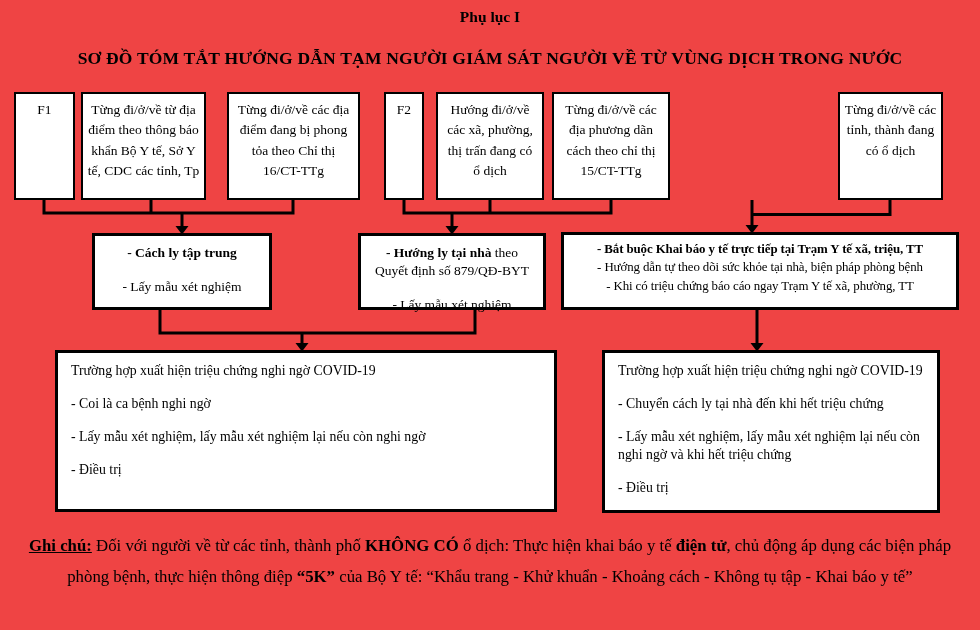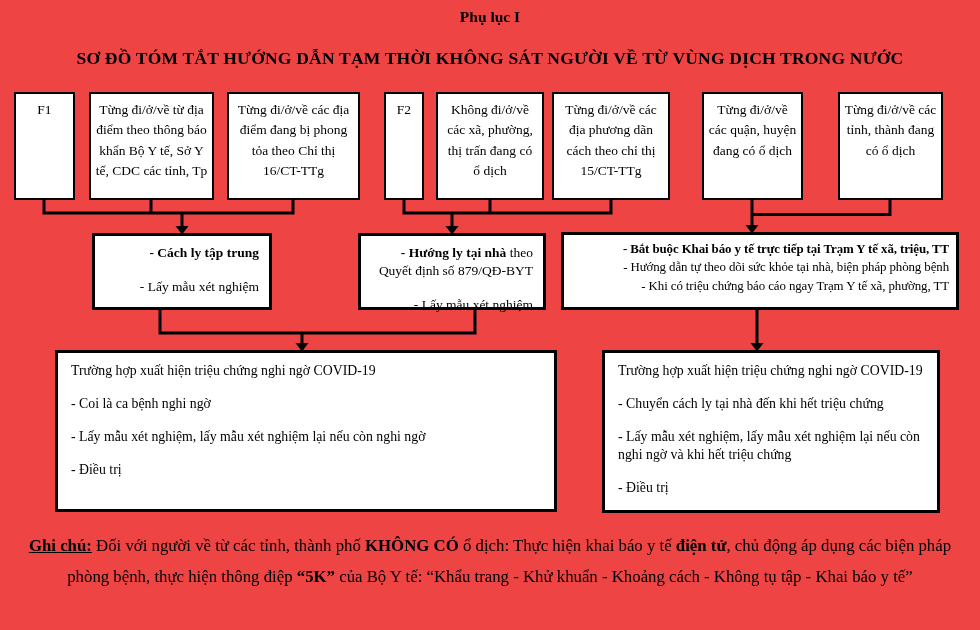--- a/index.html
+++ b/index.html
@@ -14,30 +14,30 @@
 
   svg.connectors { position:absolute; left:0; top:0; }
 
   .box { position:absolute; box-sizing:border-box; border:2.5px solid #000;
          background:#fff; }
 
   
   .topbox { top:92px; height:108px; padding:6px 3px; text-align:center;
             font-size:13.5px; line-height:1.5; }
   .b-f1 { left:14px;  width:61px;  }
-  .b-2  { left:89px;  width:125px; }
+  .b-2  { left:81px;  width:125px; }
   .b-3  { left:227px; width:133px; }
   .b-f2 { left:384px; width:40px;  padding:6px 1px; }
   .b-5  { left:436px; width:108px; padding:6px 8px; }
   .b-6  { left:552px; width:118px; }
   .b-7  { left:702px; width:101px; }
   .b-8  { left:838px; width:105px; }
 
   
-  .midbox { top:233px; height:77px; border-width:3px; text-align:right;
+  .midbox { top:233px; height:77px; border-width:3px; text-align:center;
             font-size:13.5px; line-height:1.35; padding:8px 10px; }
   .m-a { left:92px;  width:180px; }
   .m-b { left:358px; width:188px; }
   .m-c { top:232px; left:561px; width:398px; height:78px;
          font-size:12.9px; line-height:1.42; padding:5px 7px;
          letter-spacing:-0.1px; }
   .midbox p, .m-c p { margin:0; }
   .midbox p.gap { margin-top:16px; }
 
   
@@ -53,21 +53,21 @@
   .note { position:absolute; top:531px; left:8px; width:964px;
           text-align:center; font-size:16.8px; line-height:1.82; }
   .note .label { font-weight:bold; text-decoration:underline; }
 </style>
 </head>
 <body>
 
 <div class="canvas">
 
   <div class="hdr1">Phụ lục I</div>
-  <div class="hdr2">SƠ ĐỒ TÓM TẮT HƯỚNG DẪN TẠM THỜI KHÔNG SÁT NGƯỜI VỀ TỪ VÙNG DỊCH TRONG NƯỚC</div>
+  <div class="hdr2">SƠ ĐỒ TÓM TẮT HƯỚNG DẪN TẠM NGƯỜI GIÁM SÁT NGƯỜI VỀ TỪ VÙNG DỊCH TRONG NƯỚC</div>
 
   <svg class="connectors" width="980" height="630" viewBox="0 0 980 630">
 
     <path d="M44 200 V214.5 M151 200 V214.5 M293 200 V214.5 M42.5 213 H294.5 M182 213 V227" stroke="#000" stroke-width="3" fill="none"></path>
     <polygon points="175.5,226 188.5,226 182,234.5" fill="#000"></polygon>
 
     <path d="M404 200 V214.5 M490 200 V214.5 M611 200 V214.5 M402.5 213 H612.5 M452 213 V227" stroke="#000" stroke-width="3" fill="none"></path>
     <polygon points="445.5,226 458.5,226 452,234.5" fill="#000"></polygon>
 
     <path d="M752 200 V216 M890 200 V216 M750.5 214.5 H891.5 M752 214.5 V226" stroke="#000" stroke-width="3" fill="none"></path>
@@ -86,27 +86,24 @@
   <div class="box topbox b-2">
     <span>Từng đi/ở/về từ địa điểm theo thông báo khẩn Bộ Y tế, Sở Y tế, CDC các tỉnh, Tp</span>
   </div>
   <div class="box topbox b-3">
     <span>Từng đi/ở/về các địa điểm đang bị phong tỏa theo Chỉ thị 16/CT-TTg</span>
   </div>
   <div class="box topbox b-f2">
     <span>F2</span>
   </div>
   <div class="box topbox b-5">
-    <span>Không đi/ở/về các xã, phường, thị trấn đang có ổ dịch</span>
+    <span>Hướng đi/ở/về các xã, phường, thị trấn đang có ổ dịch</span>
   </div>
   <div class="box topbox b-6">
     <span>Từng đi/ở/về các địa phương dãn cách theo chỉ thị 15/CT-TTg</span>
-  </div>
-  <div class="box topbox b-7">
-    <span>Từng đi/ở/về các quận, huyện đang có ổ dịch</span>
   </div>
   <div class="box topbox b-8">
     <span>Từng đi/ở/về các tỉnh, thành đang có ổ dịch</span>
   </div>
 
   <div class="box midbox m-a">
     <p class="bold">- Cách ly tập trung</p>
     <p class="gap">- Lấy mẫu xét nghiệm</p>
   </div>
   <div class="box midbox m-b">

